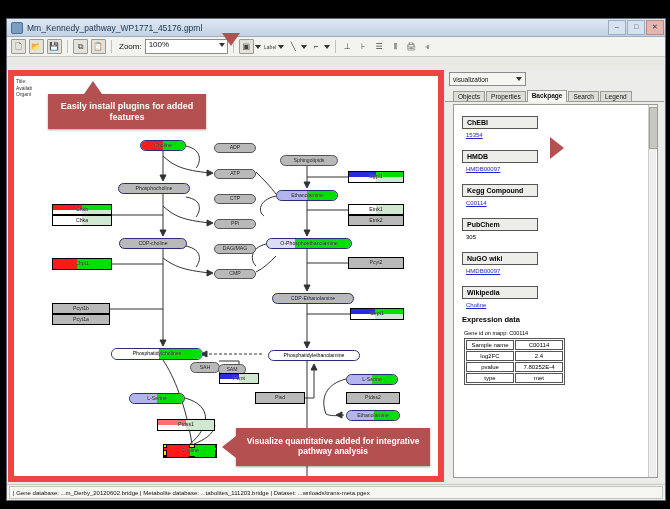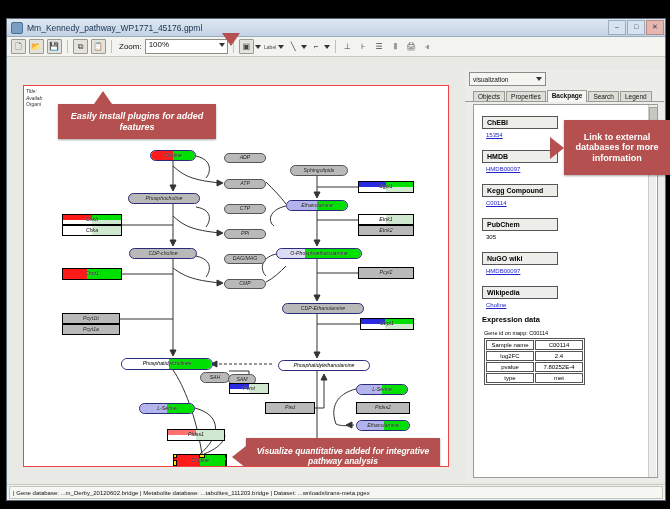--- a/index.html
+++ b/index.html
@@ -31,21 +31,21 @@
   .zoom-lab{font-size:8px;color:#111;margin-left:2px;}
   .zoom-combo{width:78px;height:13px;border:1px solid #8d8d85;background:#fff;font-size:8px;
     display:flex;align-items:flex-start;padding-left:3px;color:#111;position:relative;}
   .zoom-combo .arr{position:absolute;right:2px;top:3px;border-left:3px solid transparent;
     border-right:3px solid transparent;border-top:4px solid #333;}
   .tb-drop{display:flex;align-items:center;gap:1px;}
   .tb-drop .arr{border-left:3px solid transparent;border-right:3px solid transparent;border-top:4px solid #333;}
 
   
   .content{position:absolute;left:0;top:50px;right:0;bottom:17px;display:flex;}
-  .canvas-pane{position:relative;width:424px;background:#fff;border:1px solid #ef4444;margin:16px;overflow:hidden;font-style:italic;}
+  .canvas-pane{position:relative;width:424px;background:#fff;border:6px solid #ef4444;margin:1px;overflow:hidden;}
   .side-pane{flex:1;position:relative;background:#ececea;margin:1px 1px 1px 0;display:flex;flex-direction:column;}
 
   
   .pw-info{position:absolute;left:2px;top:2px;font-size:5px;color:#333;line-height:6.5px;}
 
   
   .node{position:absolute;box-sizing:border-box;display:flex;align-items:center;justify-content:center;
     font-size:5.2px;color:#000;text-align:center;line-height:1;overflow:hidden;}
   .metab{border-radius:9px;border:1px solid #2b2b7a;background:#b9b9b9;}
   .metab.plainb{border:1px solid #555;background:#b9b9b9;}
@@ -463,18 +463,15 @@
       </div>
     </div>
 
     <div class="statusbar">
       <div class="inner">| Gene database: ...m_Derby_20120602.bridge | Metabolite database: ...tabolites_111203.bridge | Dataset: ...wnloads\trans-meta.pgex</div>
     </div>
   </div>
 
   <div class="arrow-down" style="left:222px;top:33px;"></div>
 
-  <div class="callout" style="left:564px;top:120px;width:100px;height:55px;font-size:9px;padding:0 3px;">
-    <span>Link  to external databases  for more information</span>
-  </div>
   <div class="arrow-right" style="left:550px;top:137px;"></div>
 
 </div>
 
 </body></html>

